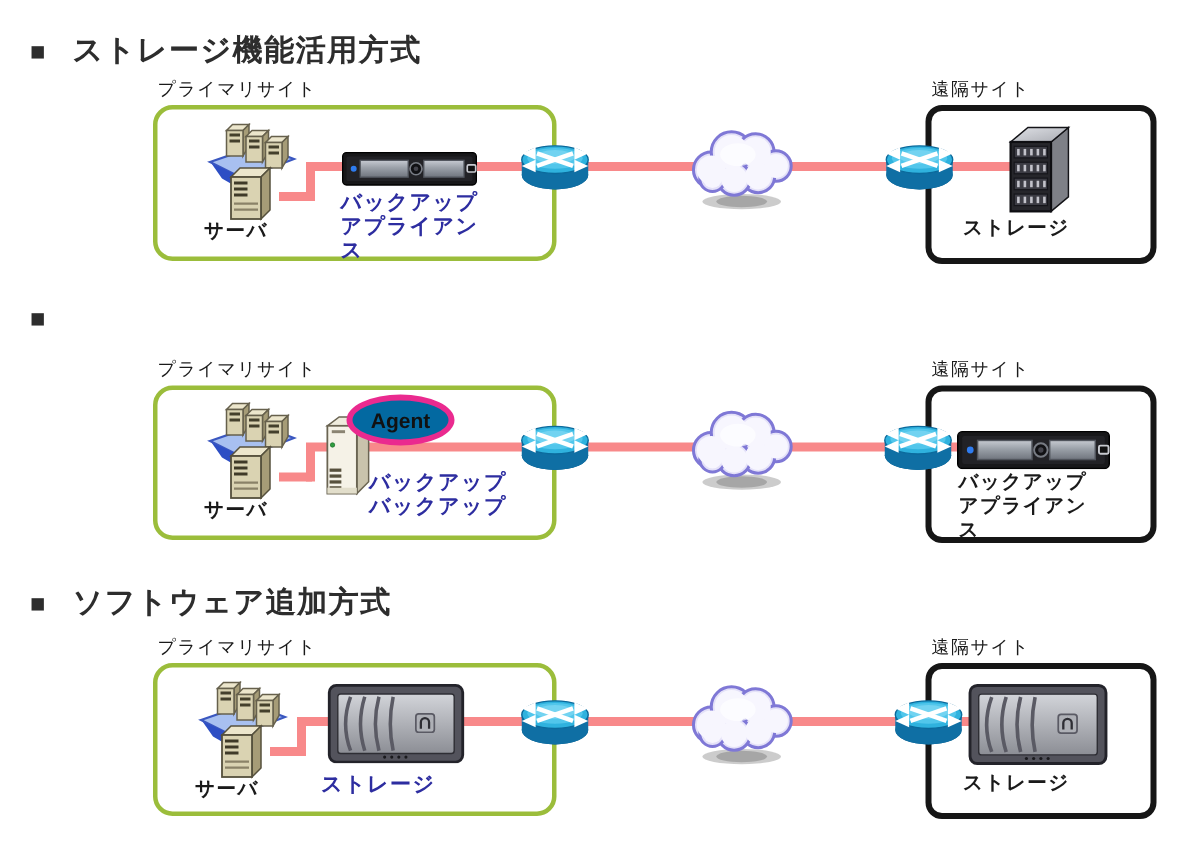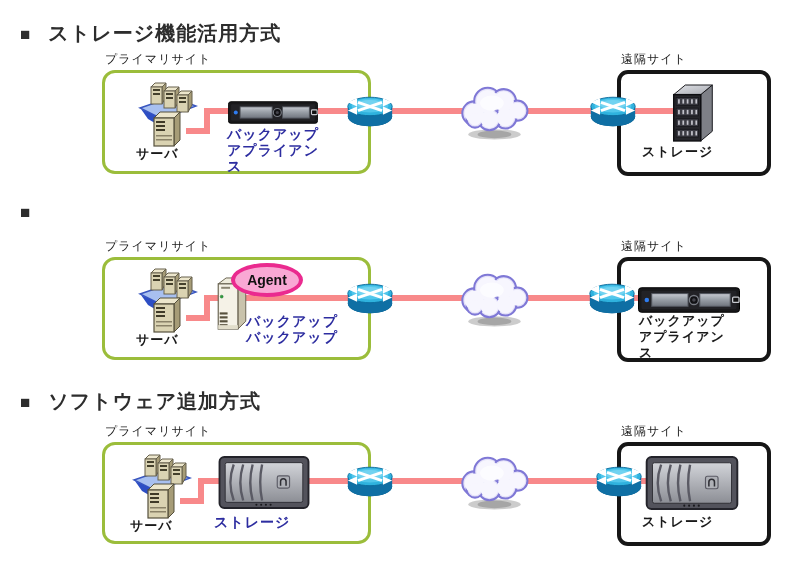--- a/index.html
+++ b/index.html
@@ -13,21 +13,21 @@
   .pbox{border:3px solid #9bbd3b;border-radius:13px;}
   .rbox{border:4px solid #161616;border-radius:11px;}
   .sitelabel{position:absolute;font-size:12px;font-weight:500;color:#1a1a1a;
              letter-spacing:1px;z-index:4;white-space:nowrap;}
   .line{position:absolute;background:#f8898a;z-index:2;}
   .icon{position:absolute;z-index:3;}
   .devlabel{position:absolute;text-align:left;font-size:13px;font-weight:600;
             color:#1a1a1a;line-height:16px;letter-spacing:1px;z-index:4;}
   .devlabel.blue{color:#2d2da0;font-size:14px;font-weight:bold;}
   .agent{position:absolute;width:64px;height:26px;border:4px solid #ea2a8f;border-radius:50%;
-         background:#f9a8d4;display:flex;align-items:center;justify-content:center;
+         background:#0369a1;display:flex;align-items:center;justify-content:center;
          font-size:14px;font-weight:bold;color:#111;z-index:5;}
 </style>
 </head>
 <body>
 
 <div class="canvas">
 
   <svg width="0" height="0" style="position:absolute" aria-hidden="true">
     <defs>
       <linearGradient id="gBay" x1="0" y1="0" x2="0" y2="1">

